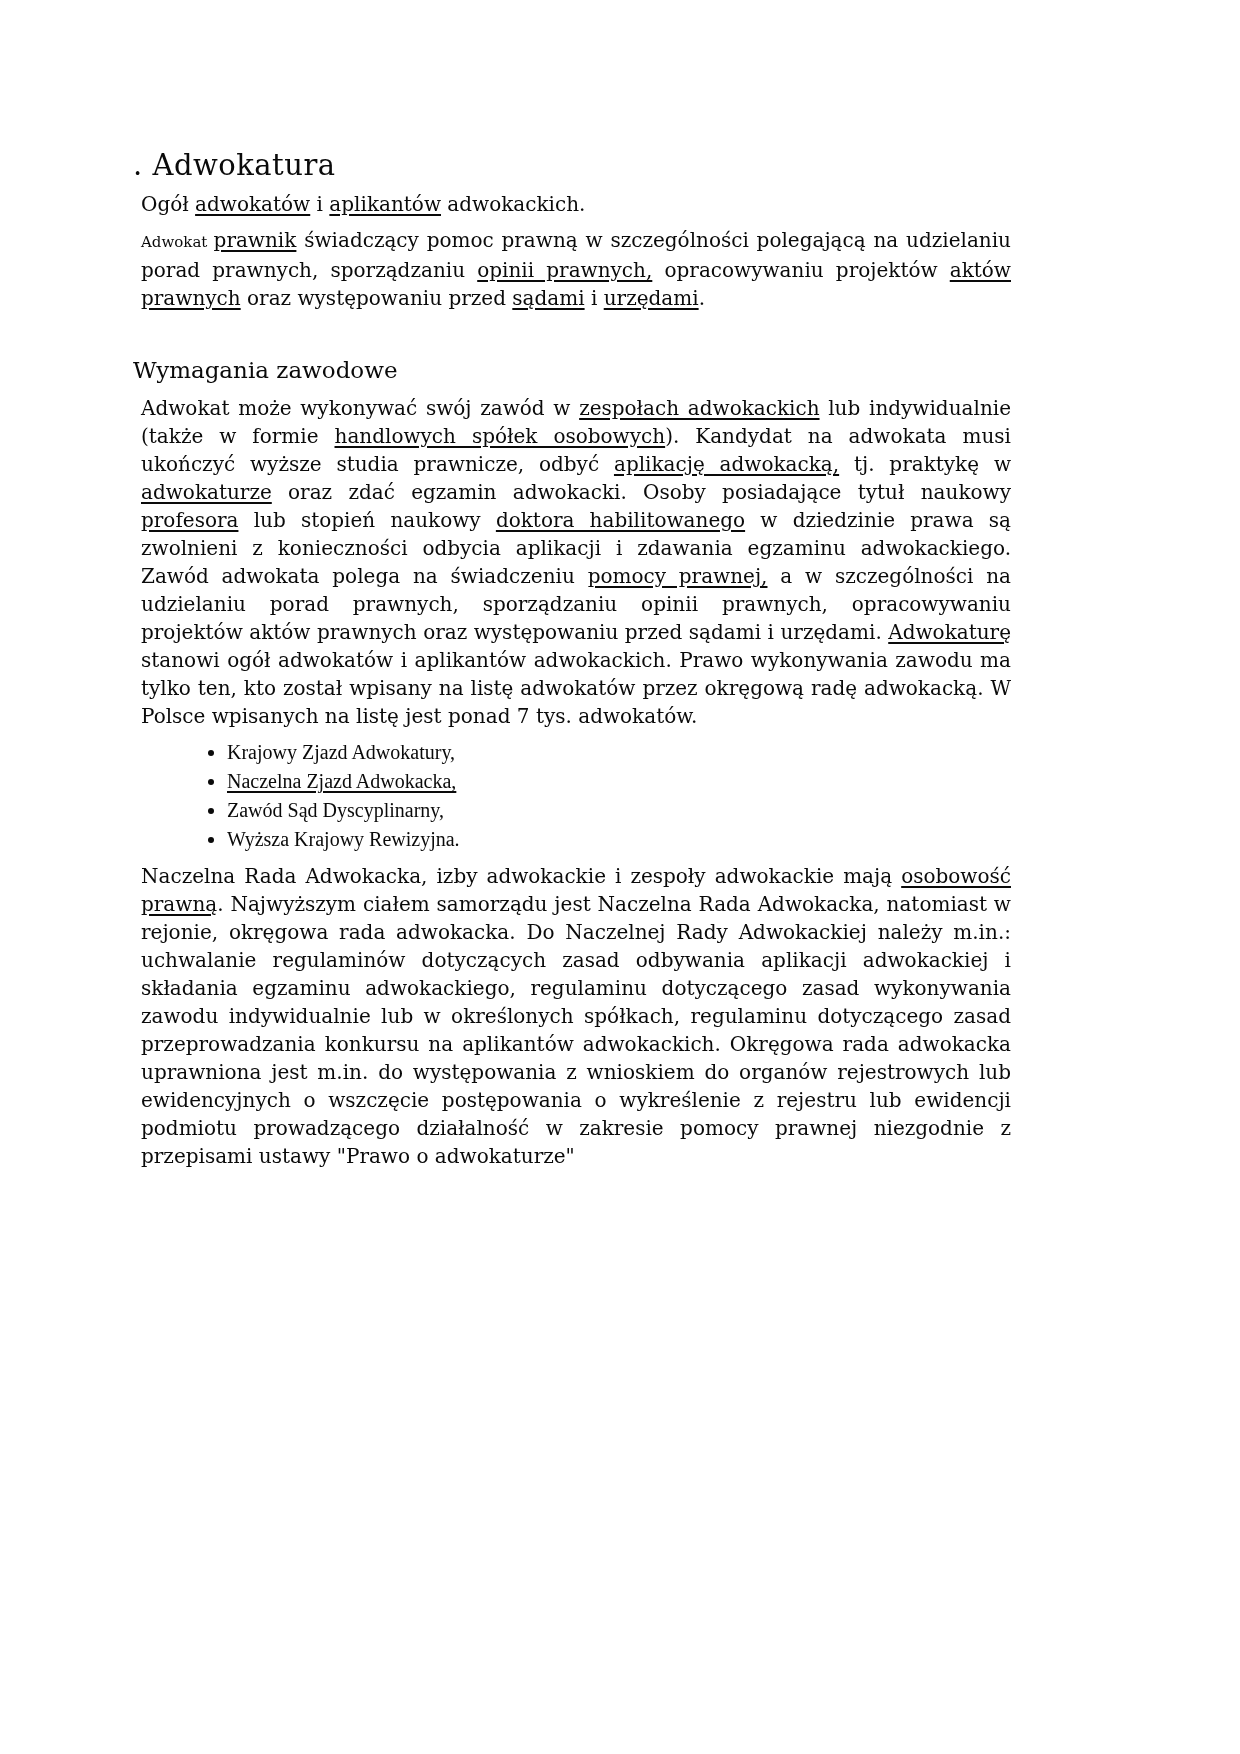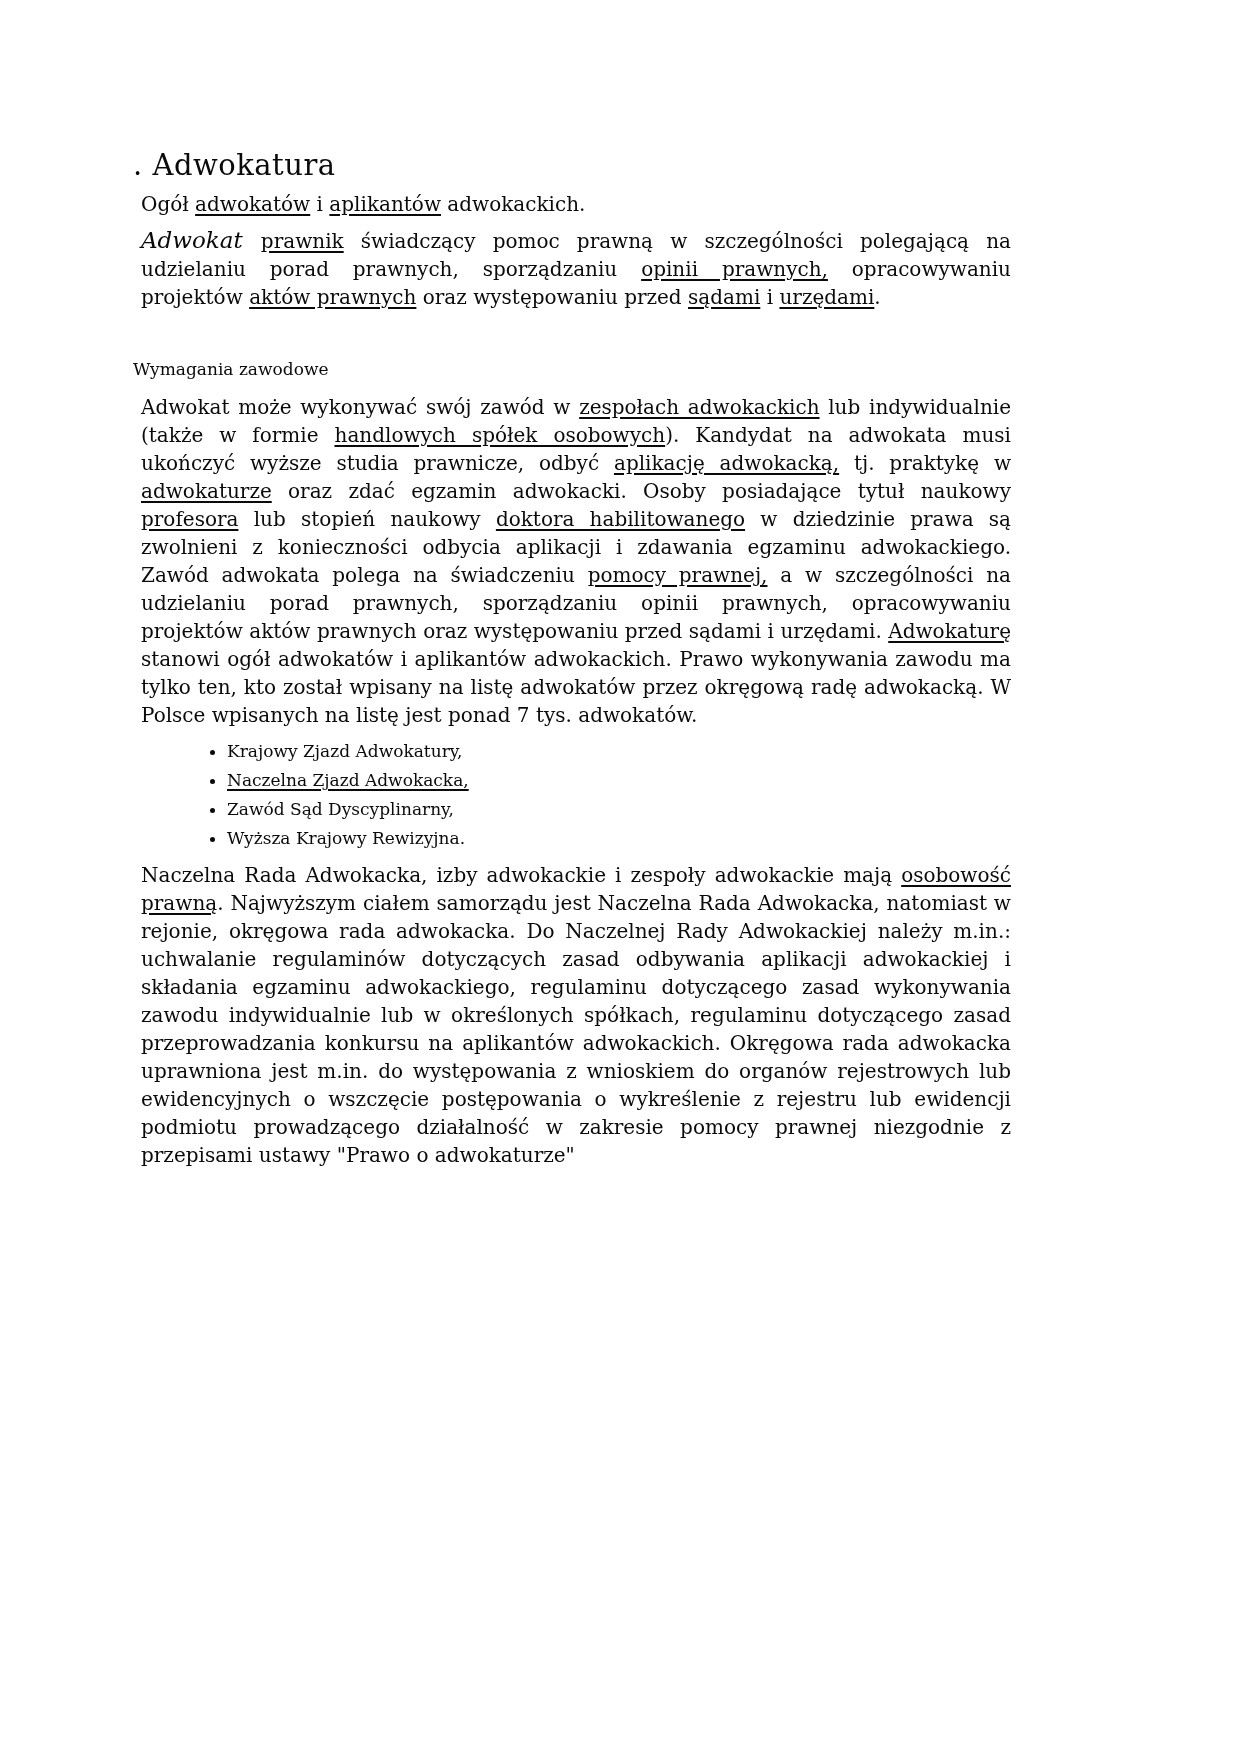--- a/index.html
+++ b/index.html
@@ -26,42 +26,42 @@
     letter-spacing: 0.5px;
   }
   .body-par {
     margin: 8px;
     font-size: 20px;
     line-height: 28px;
     text-align: justify;
   }
   .section-heading {
     margin: 42px 0 2px 0;
-    font-size: 17px;
+    font-size: 23px;
     font-weight: normal;
     line-height: 32px;
   }
   .organ-list {
     margin: 0;
     padding: 0 0 0 94px;
     list-style: disc outside;
   }
   .organ-list li {
-    font-size: 17px;
+    font-size: 20px;
     line-height: 29px;
     text-align: left;
+    font-family: Liberation Serif, serif;
   }
   .u {
     text-decoration: underline;
     text-underline-offset: 3px;
     text-decoration-thickness: 1.5px;
   }
   .lead {
-    font-size: 23px;
-    font-style: italic;
+    font-size: 15px;
   }
 </style>
 </head>
 <body>
 
 <div class="page">
 
   <h1 class="doc-title"><span>. Adwokatura</span></h1>
 
   <p class="body-par"><span>Ogół </span><span class="u">adwokatów</span><span> i </span><span class="u">aplikantów</span><span> adwokackich.</span></p>

